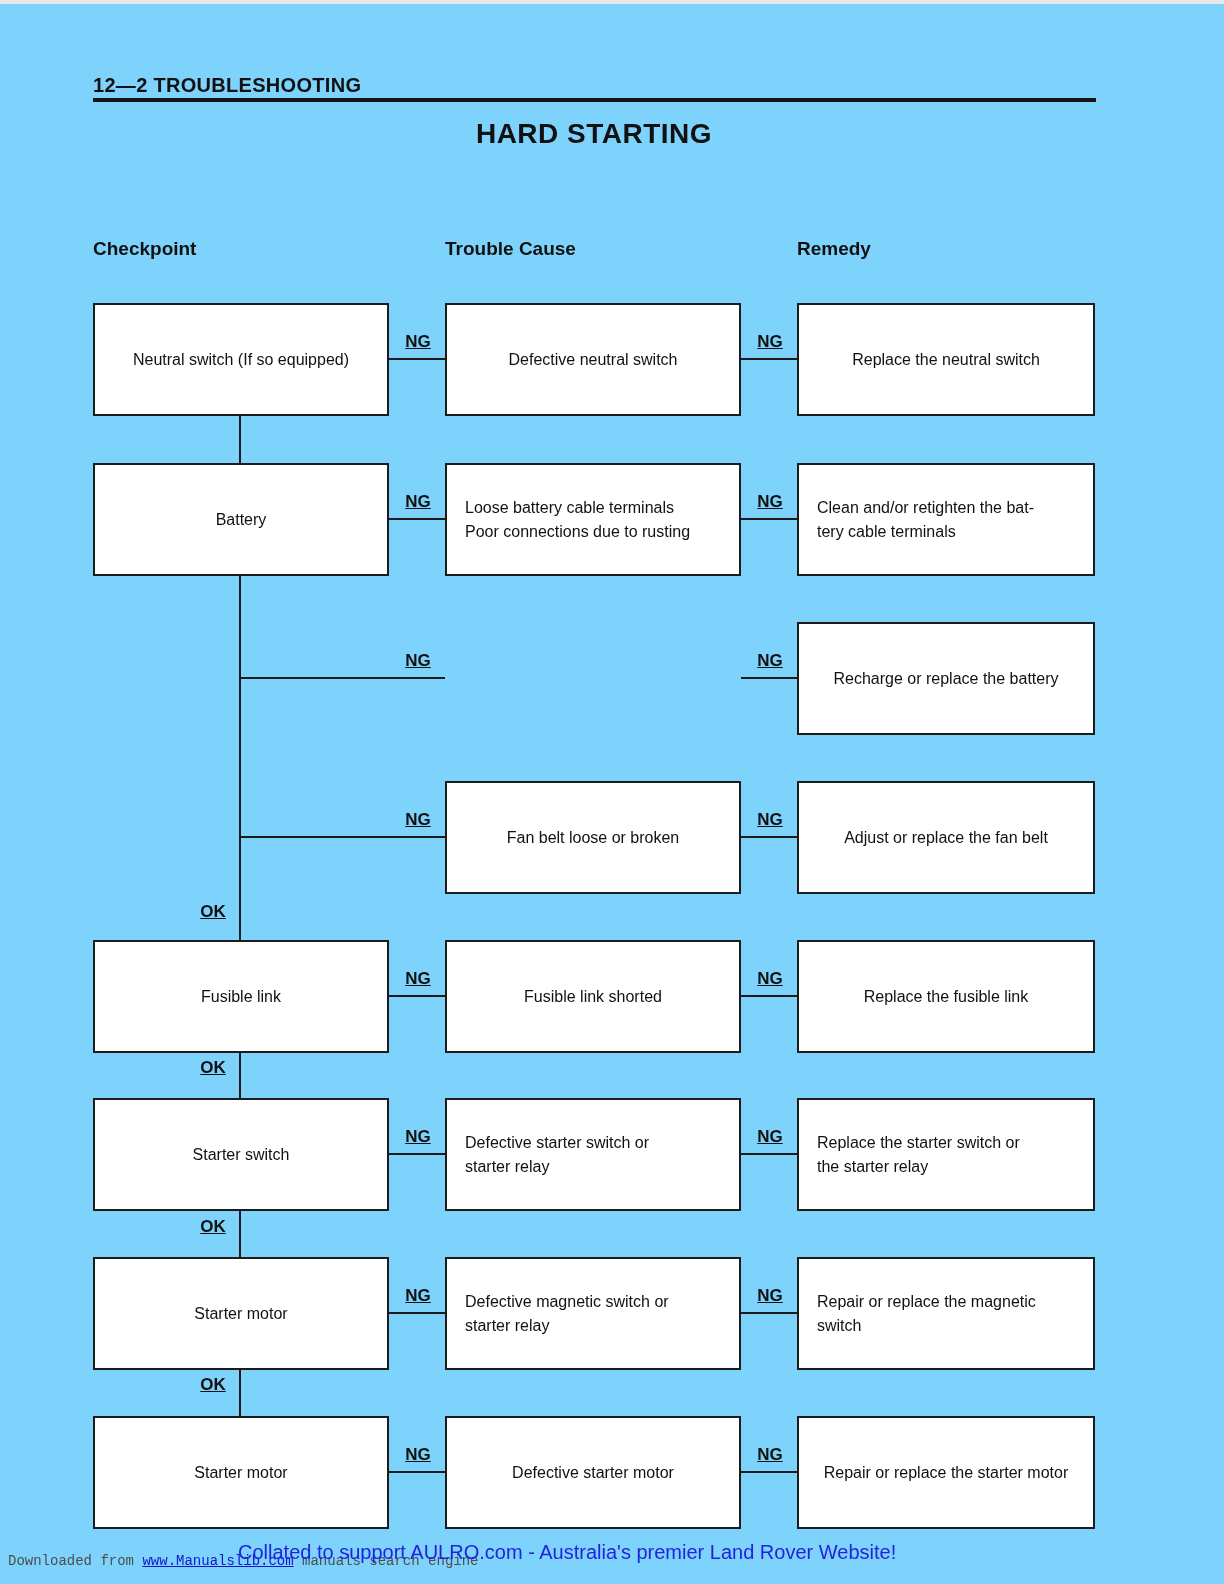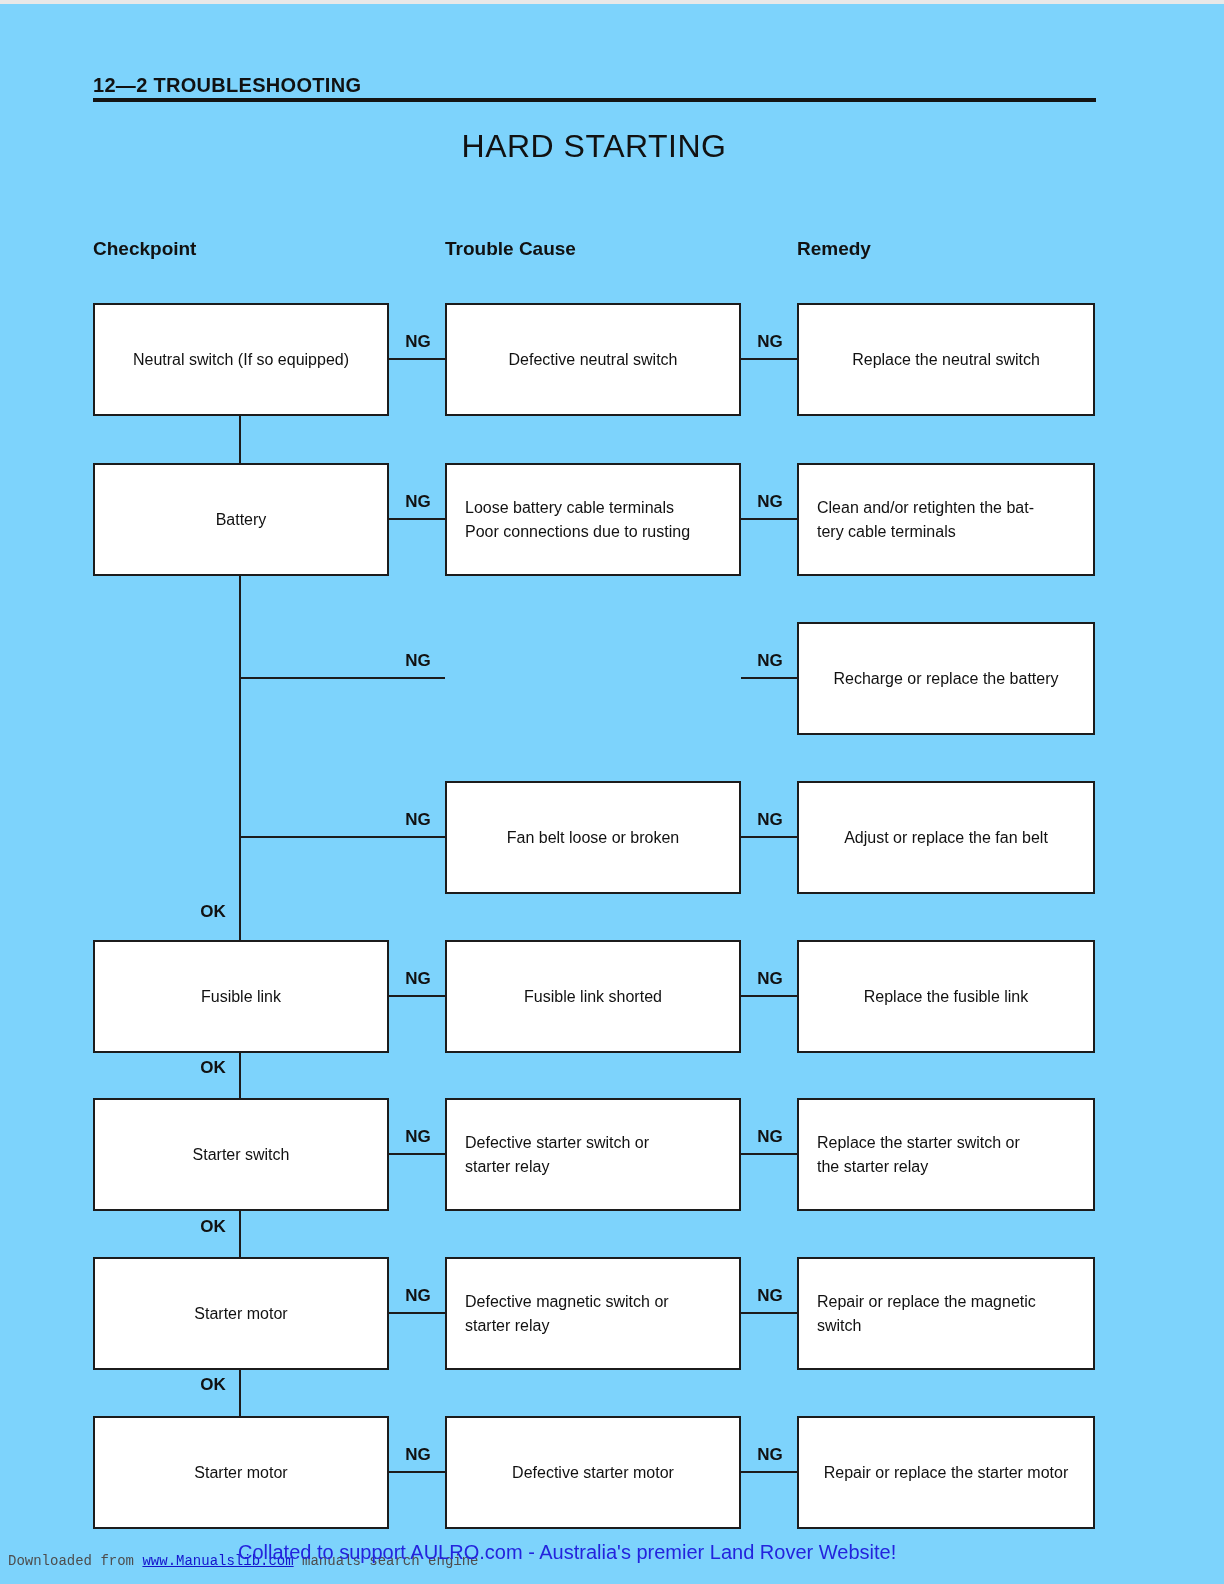--- a/index.html
+++ b/index.html
@@ -24,21 +24,21 @@
     position: absolute;
     left: 93px; top: 94px;
     width: 1003px; height: 4px;
     background: #141414;
   }
   .content-center {
     position: absolute;
     left: 0; width: 1188px;
     text-align: center;
   }
-  .main-title { top: 124px; font-size: 32px; font-weight: normal; letter-spacing: 0.5px; }
+  .main-title { top: 114px; font-size: 28px; font-weight: bold; letter-spacing: 0.5px; }
   .subtitle   { top: 172px; font-size: 23px; font-weight: bold; }
   .subtitle .num { margin-right: 34px; }
   .col-header {
     position: absolute;
     top: 234px;
     font-size: 19px;
     font-weight: bold;
     text-align: left;
   }
   .ch1 { left: 93px;  width: 296px; }
@@ -67,20 +67,21 @@
 
   .hline { position: absolute; height: 2px; background: #1c1c1c; }
   .vline { position: absolute; width: 2px;  background: #1c1c1c; }
 
   .ng-label, .ok-label {
     position: absolute;
     font-size: 17px;
     font-weight: bold;
     width: 40px;
     text-align: center;
+    text-decoration: underline;
   }
   .ng1 { left: 398px; }
   .ng2 { left: 750px; }
   .ok-label { left: 194px; width: 38px; }
 
   .footer-manualslib {
     position: absolute;
     left: 8px; top: 1549px;
     font-family: Liberation Mono, monospace;
     font-size: 14px;

